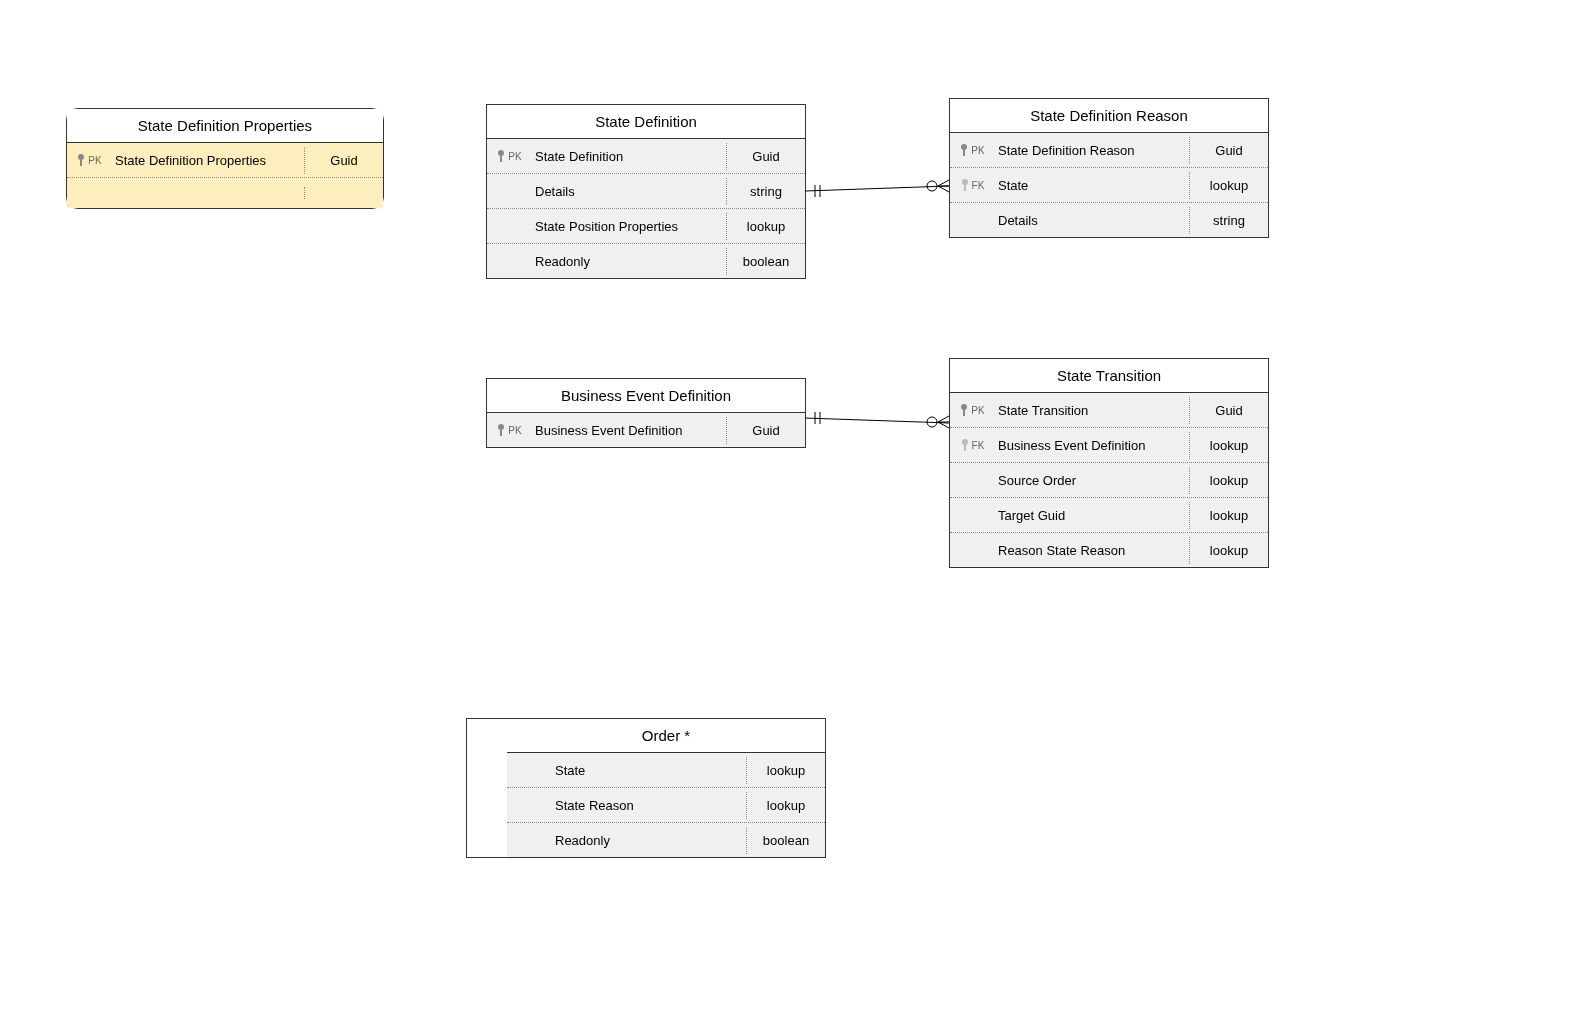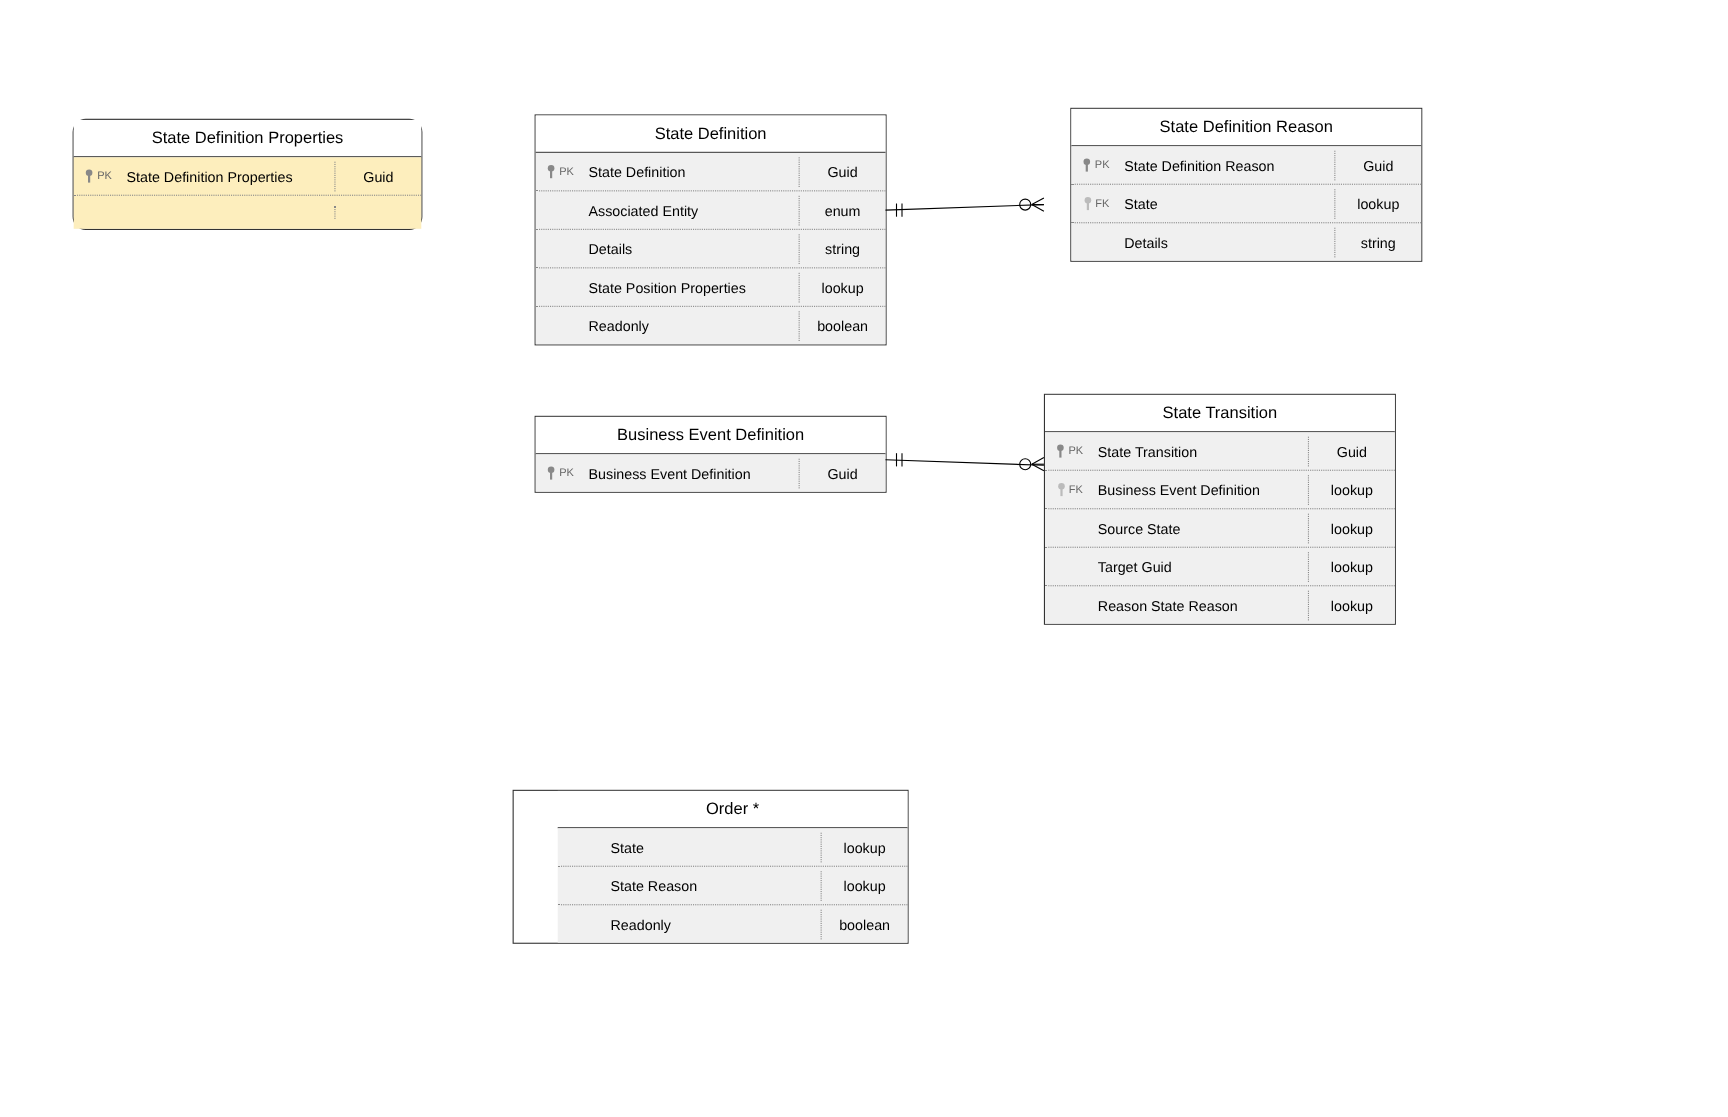--- a/index.html
+++ b/index.html
@@ -106,42 +106,37 @@
             <circle cx="5" cy="4" r="3" fill="#888"></circle>
             <rect x="4" y="6" width="2" height="7" fill="#888"></rect>
           </svg>
         <span class="keylabel">PK</span>
       </div>
       <div class="namecol">State Definition</div>
       <div class="typecol">Guid</div>
     </div>
     <div class="row">
       <div class="keycol"></div>
-      <div class="namecol">Associated Entity</div>
-      <div class="typecol">enum</div>
-    </div>
-    <div class="row">
-      <div class="keycol"></div>
       <div class="namecol">Details</div>
       <div class="typecol">string</div>
     </div>
     <div class="row">
       <div class="keycol"></div>
       <div class="namecol">State Position Properties</div>
       <div class="typecol">lookup</div>
     </div>
     <div class="row">
       <div class="keycol"></div>
       <div class="namecol">Readonly</div>
       <div class="typecol">boolean</div>
     </div>
   </div>
 </div>
 
-<div class="entity" style="left:949px; top:98px; width:318px;margin-left:24px;">
+<div class="entity" style="left:949px; top:98px; width:318px;">
   <div class="title">State Definition Reason</div>
   <div class="body">
     <div class="row">
       <div class="keycol">
         <svg class="key-icon" viewBox="0 0 10 14">
             <circle cx="5" cy="4" r="3" fill="#888"></circle>
             <rect x="4" y="6" width="2" height="7" fill="#888"></rect>
           </svg>
         <span class="keylabel">PK</span>
       </div>
@@ -204,21 +199,21 @@
             <circle cx="5" cy="4" r="3" fill="#bbb"></circle>
             <rect x="4" y="6" width="2" height="7" fill="#bbb"></rect>
           </svg>
         <span class="keylabel">FK</span>
       </div>
       <div class="namecol">Business Event Definition</div>
       <div class="typecol">lookup</div>
     </div>
     <div class="row">
       <div class="keycol"></div>
-      <div class="namecol">Source State</div>
+      <div class="namecol">Source Order</div>
       <div class="typecol">lookup</div>
     </div>
     <div class="row">
       <div class="keycol"></div>
       <div class="namecol">Target Guid</div>
       <div class="typecol">lookup</div>
     </div>
     <div class="row">
       <div class="keycol"></div>
       <div class="namecol">Reason State Reason</div>

